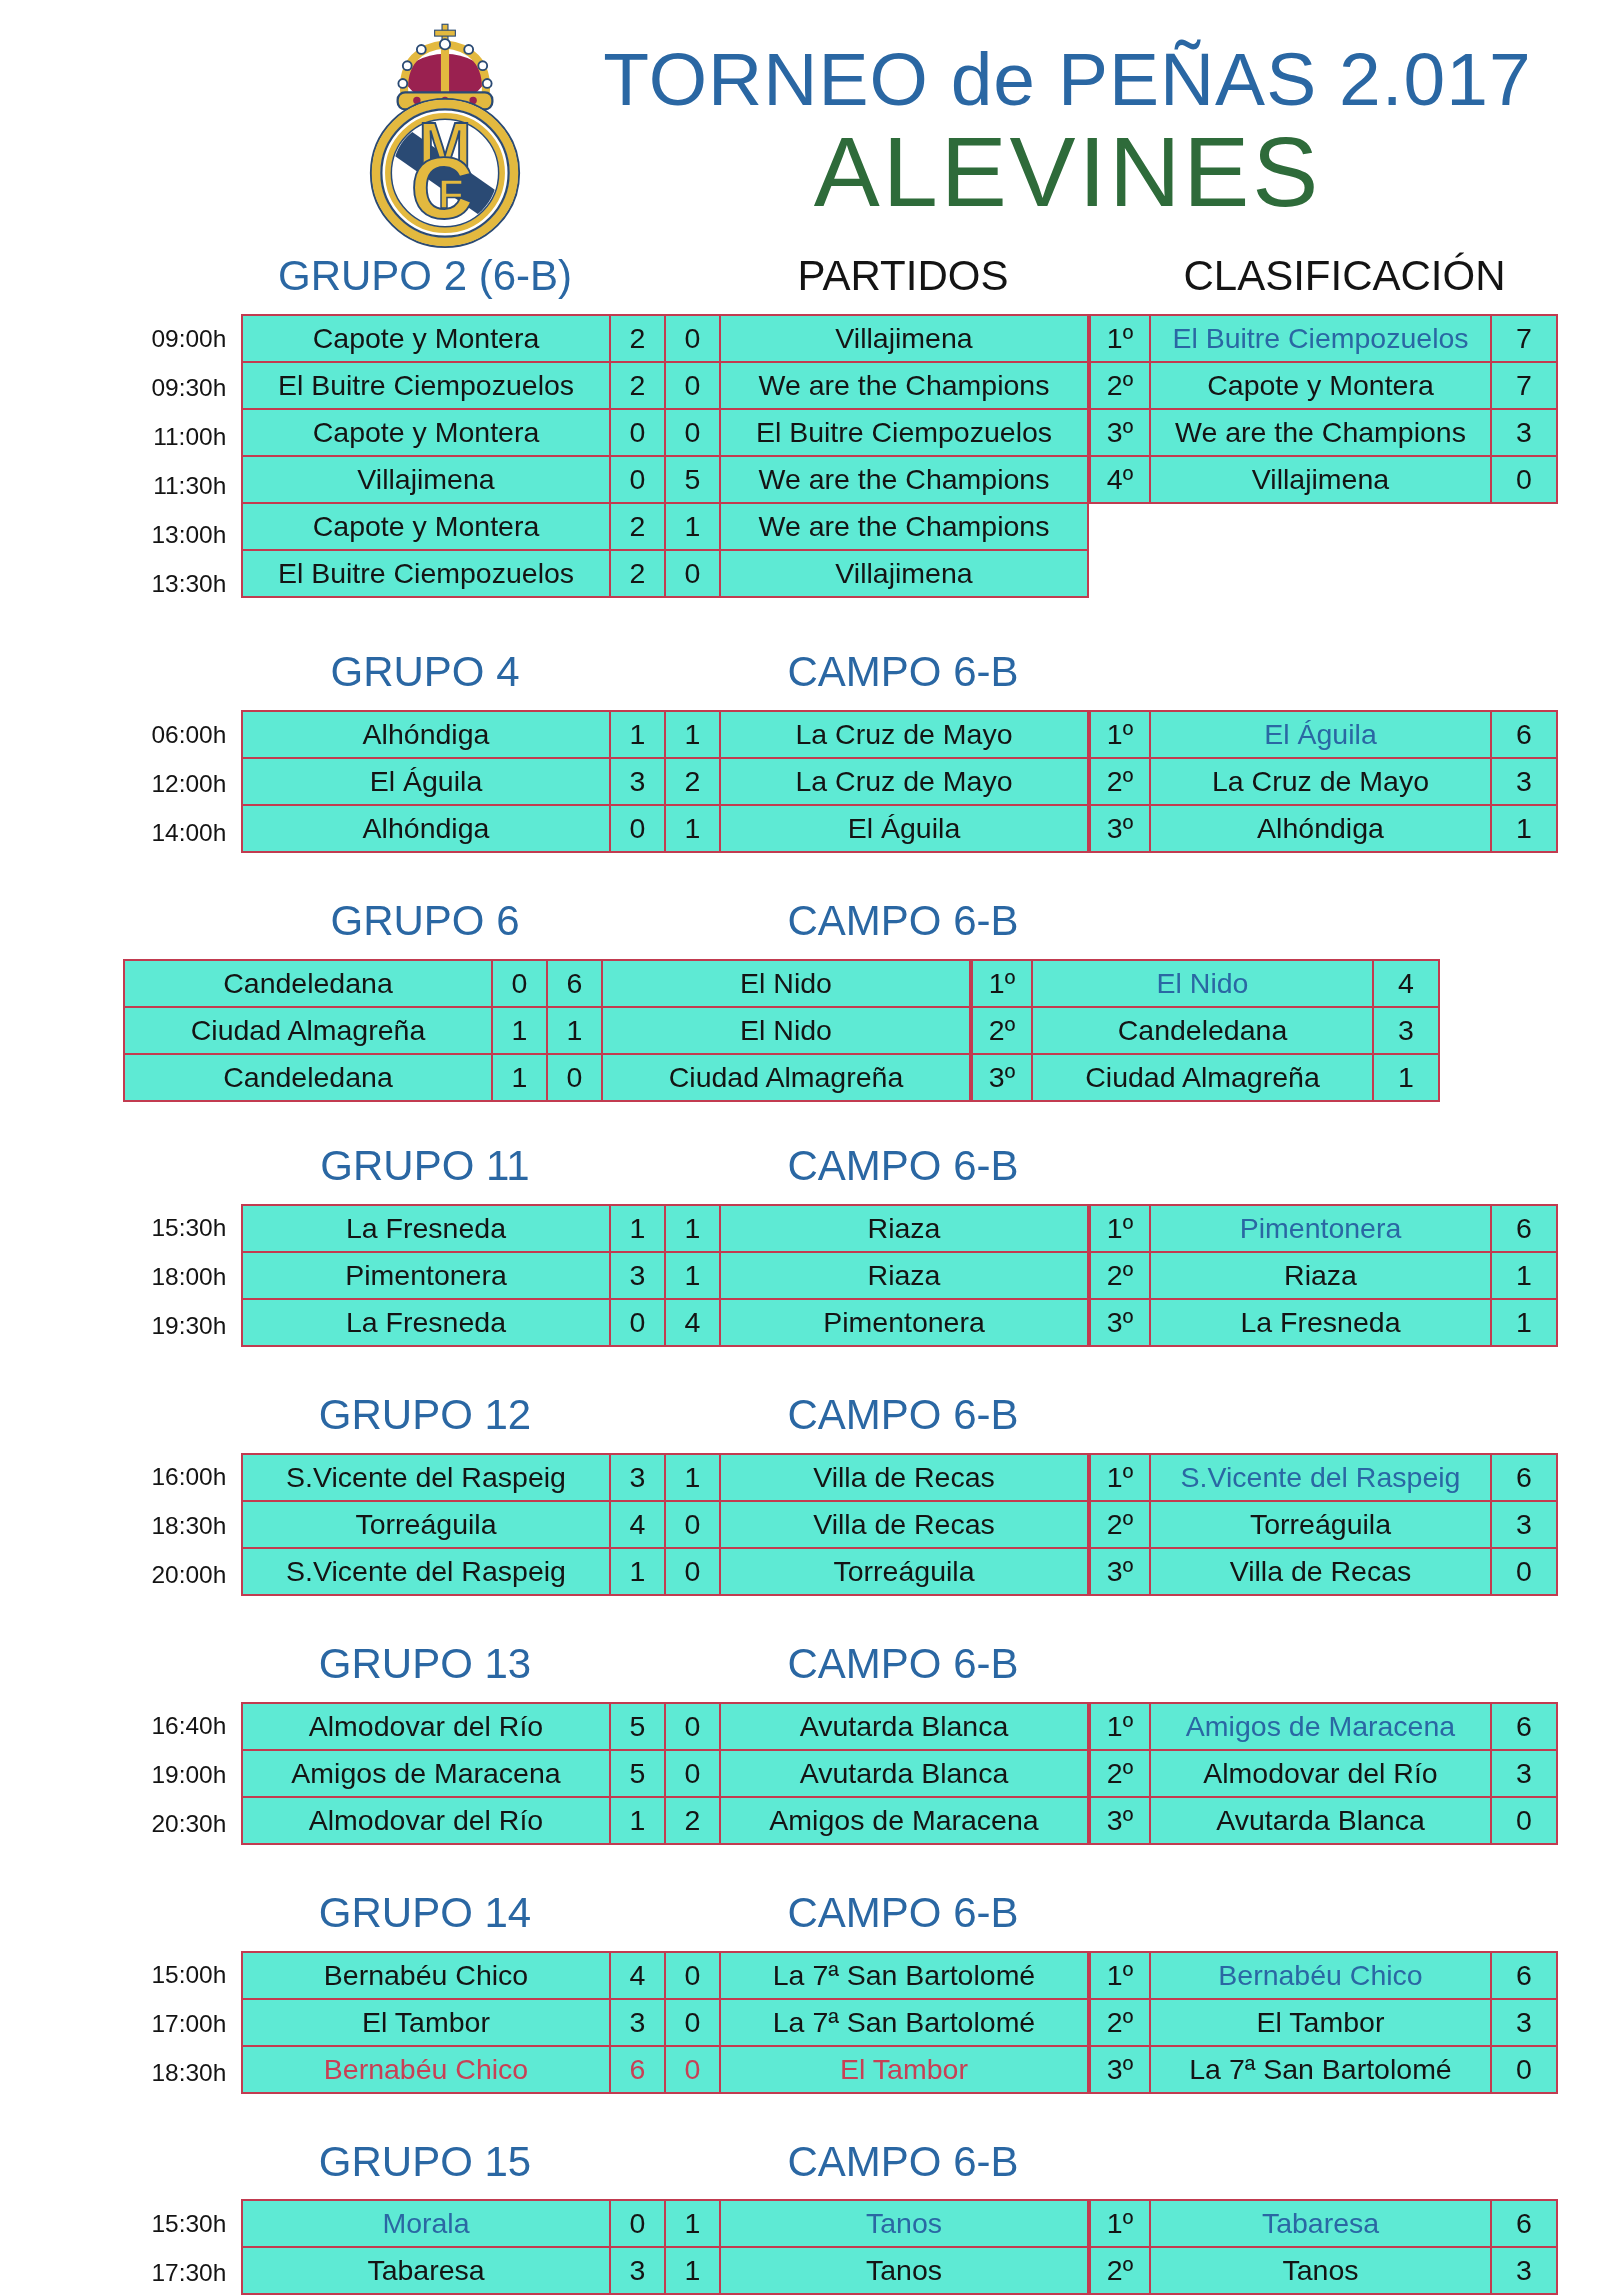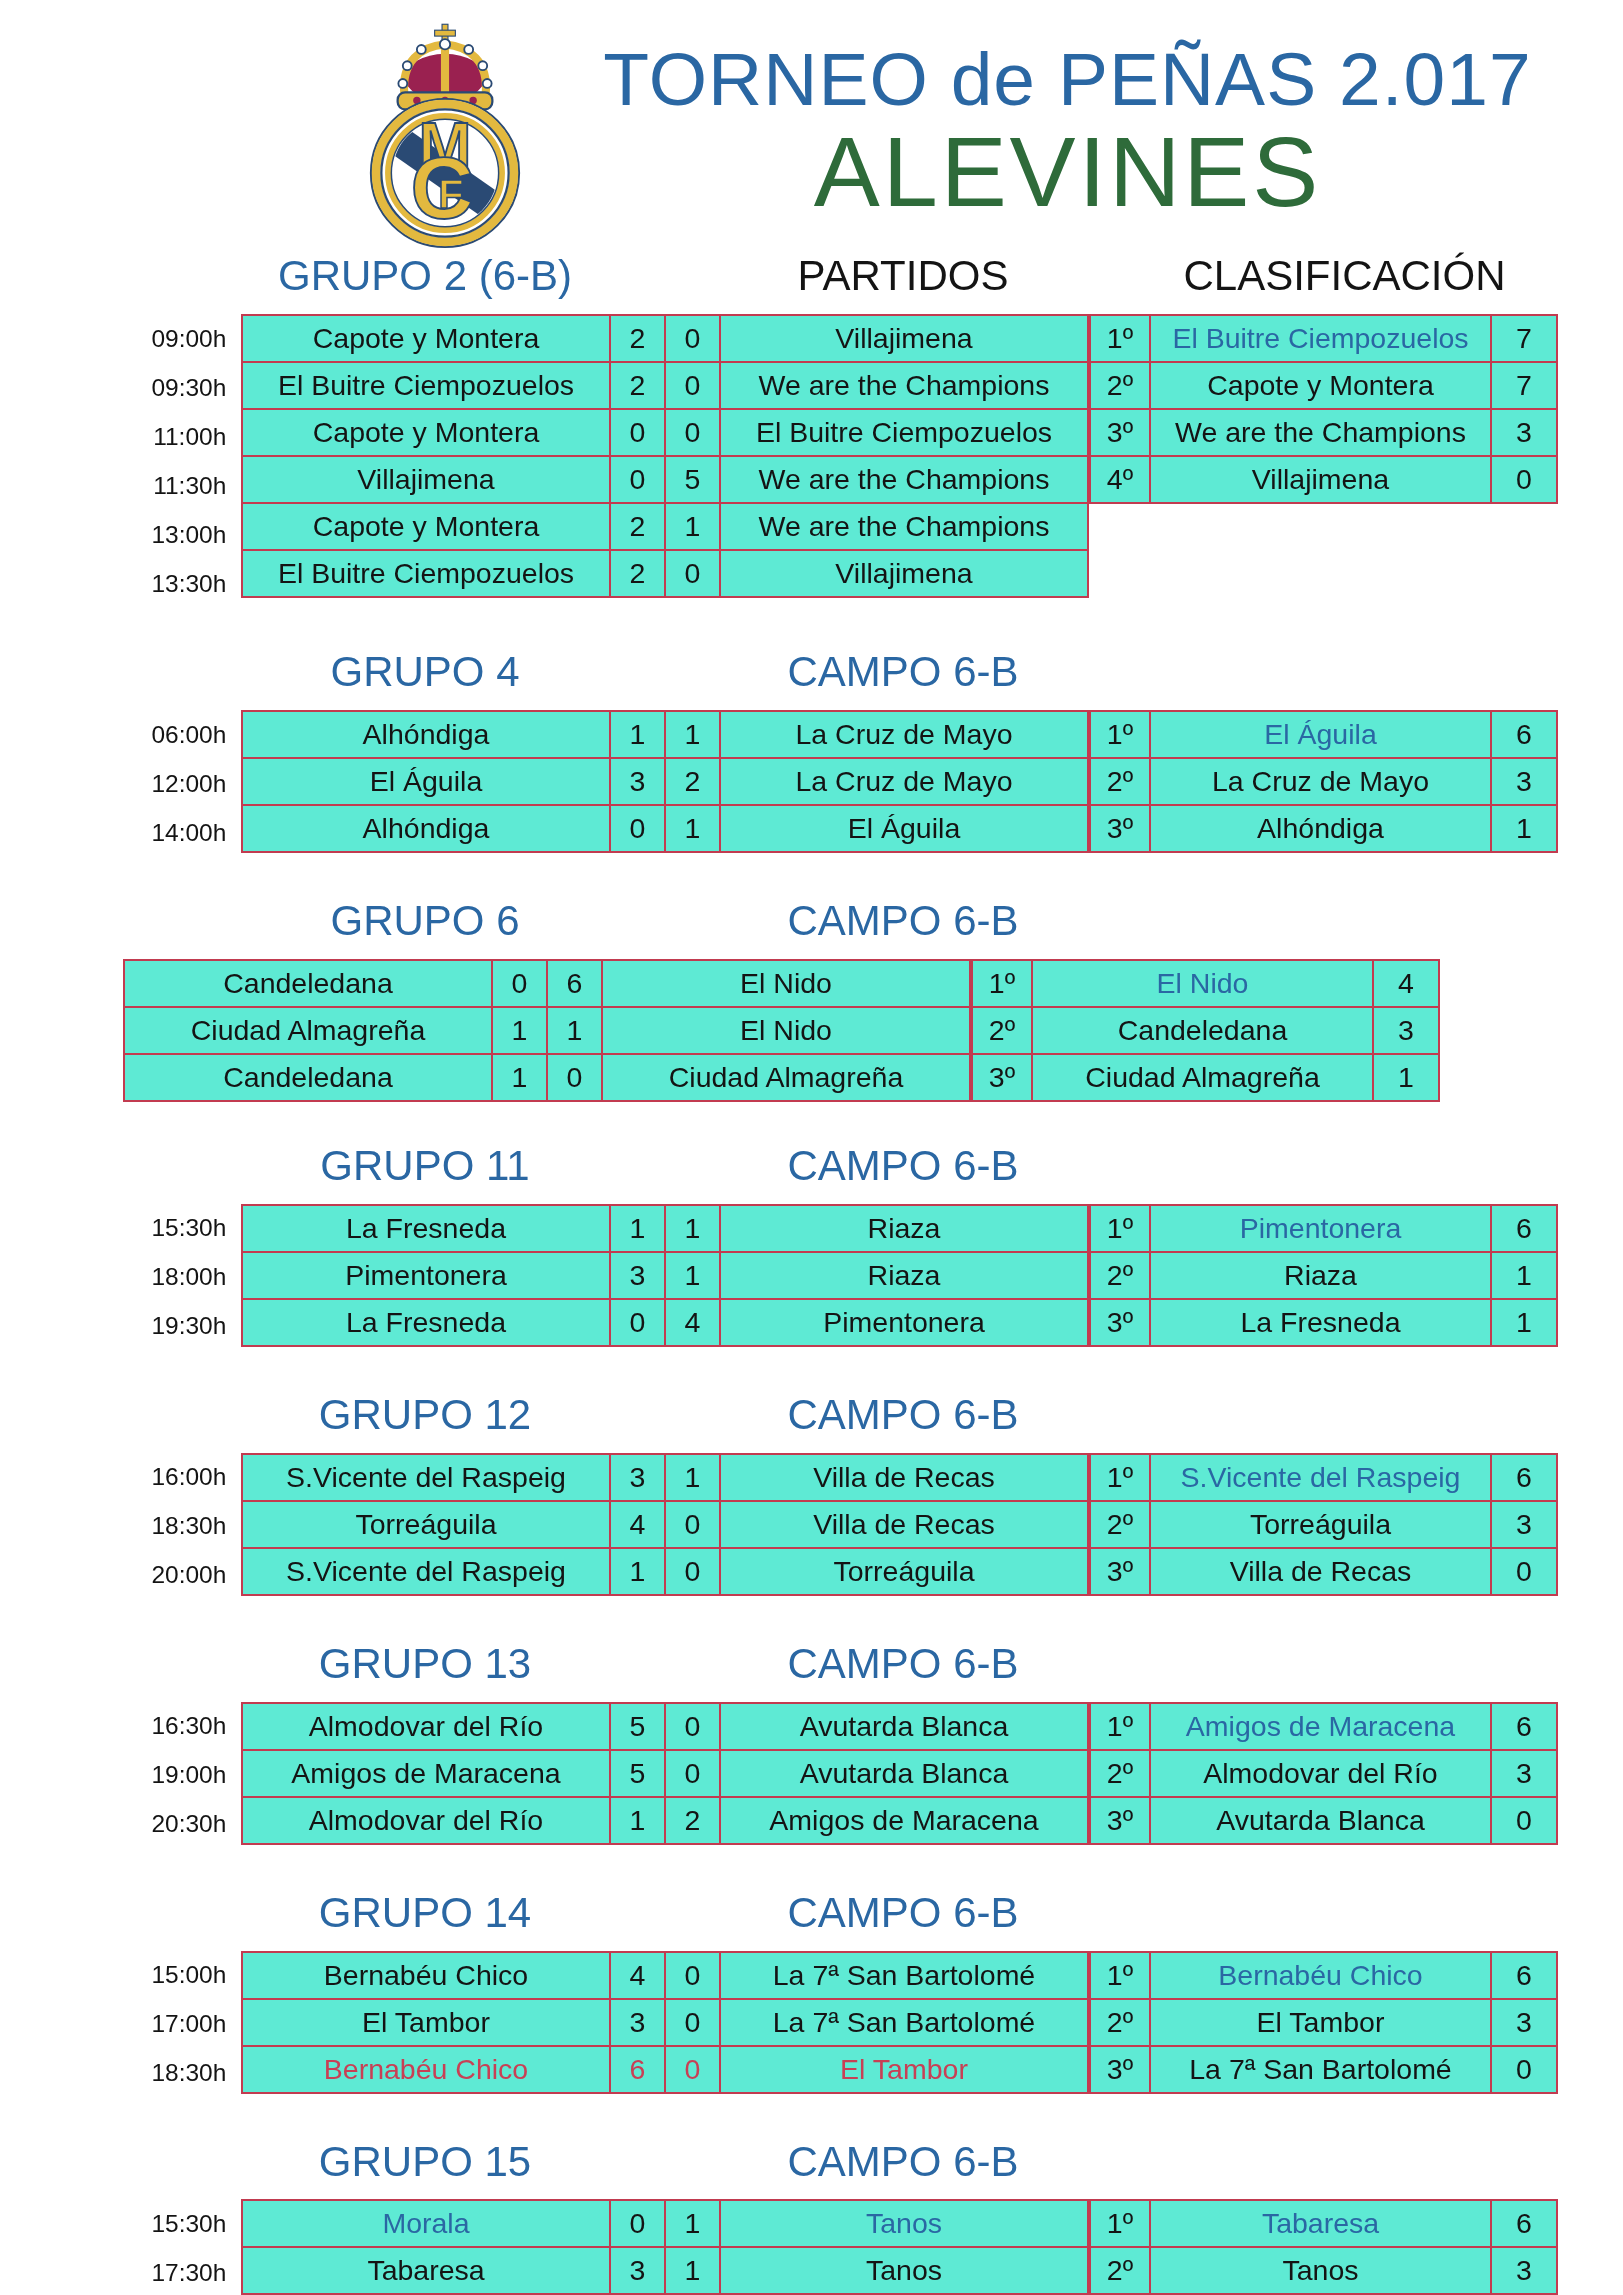--- a/index.html
+++ b/index.html
@@ -496,21 +496,21 @@
       <div class="gh gh-spacer-time"></div>
       <div class="gh gh-left">GRUPO 13</div>
       <div class="gh gh-score-spacer"></div>
       <div class="gh gh-center">CAMPO 6-B</div>
       <div class="gh gh-gap"></div>
       <div class="gh gh-pos"></div>
       <div class="gh gh-right"></div>
     </div>
     <div class="group-body">
       <div class="times">
-            <div class="time">16:30h</div>
+            <div class="time">16:40h</div>
             <div class="time">19:00h</div>
             <div class="time">20:30h</div>
           </div>
       <table class="matches">
         <colgroup>
               <col style="width:368px">
               <col style="width:55px">
               <col style="width:55px">
               <col style="width:368px">
             </colgroup>

